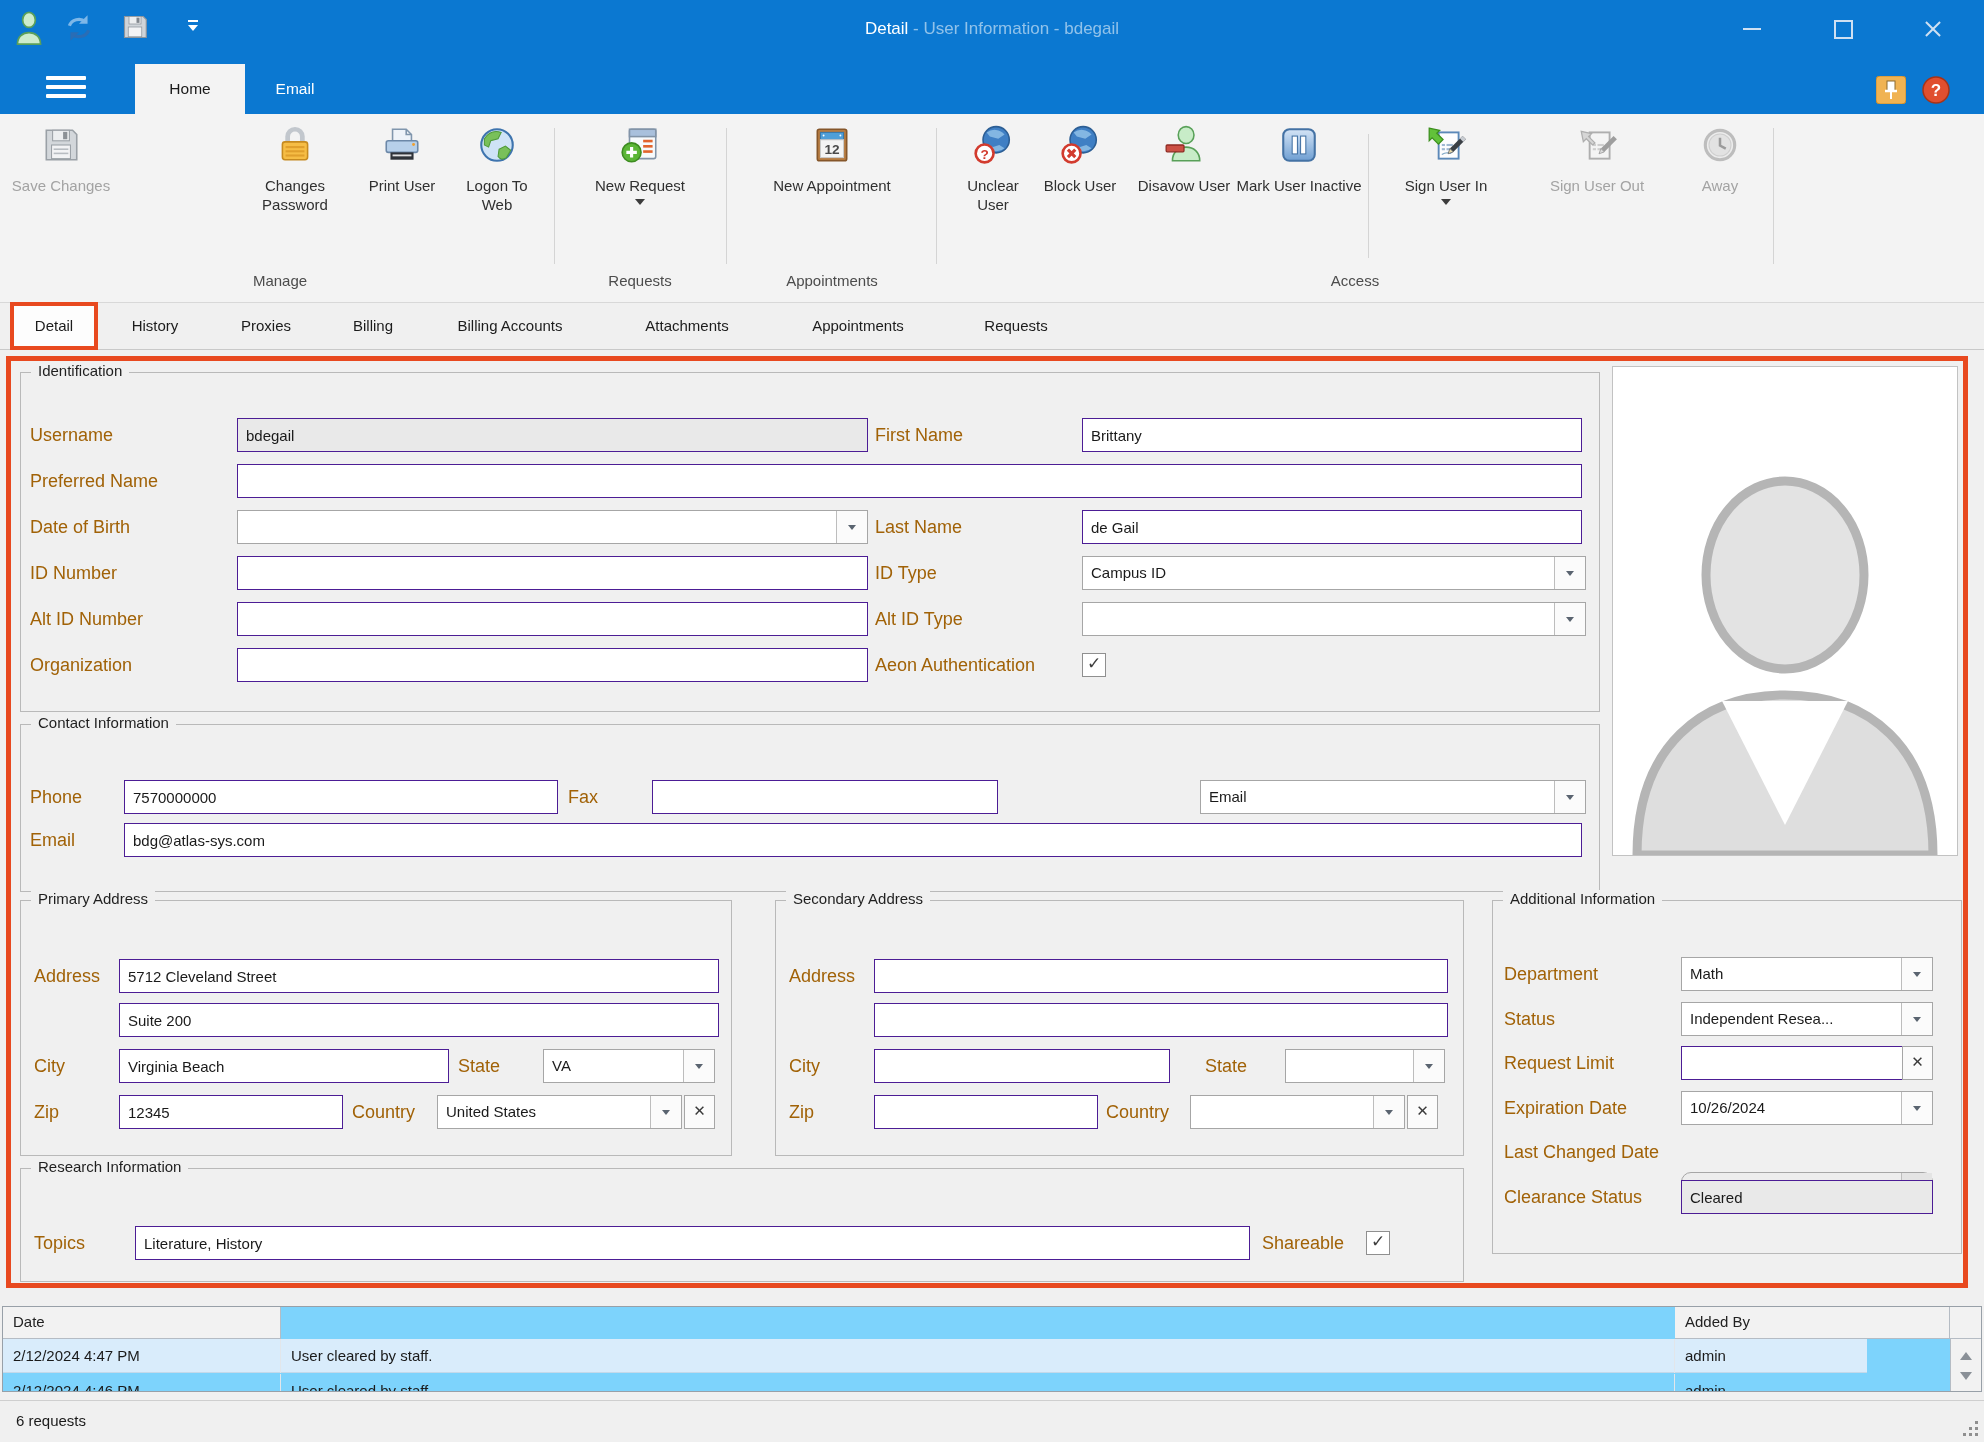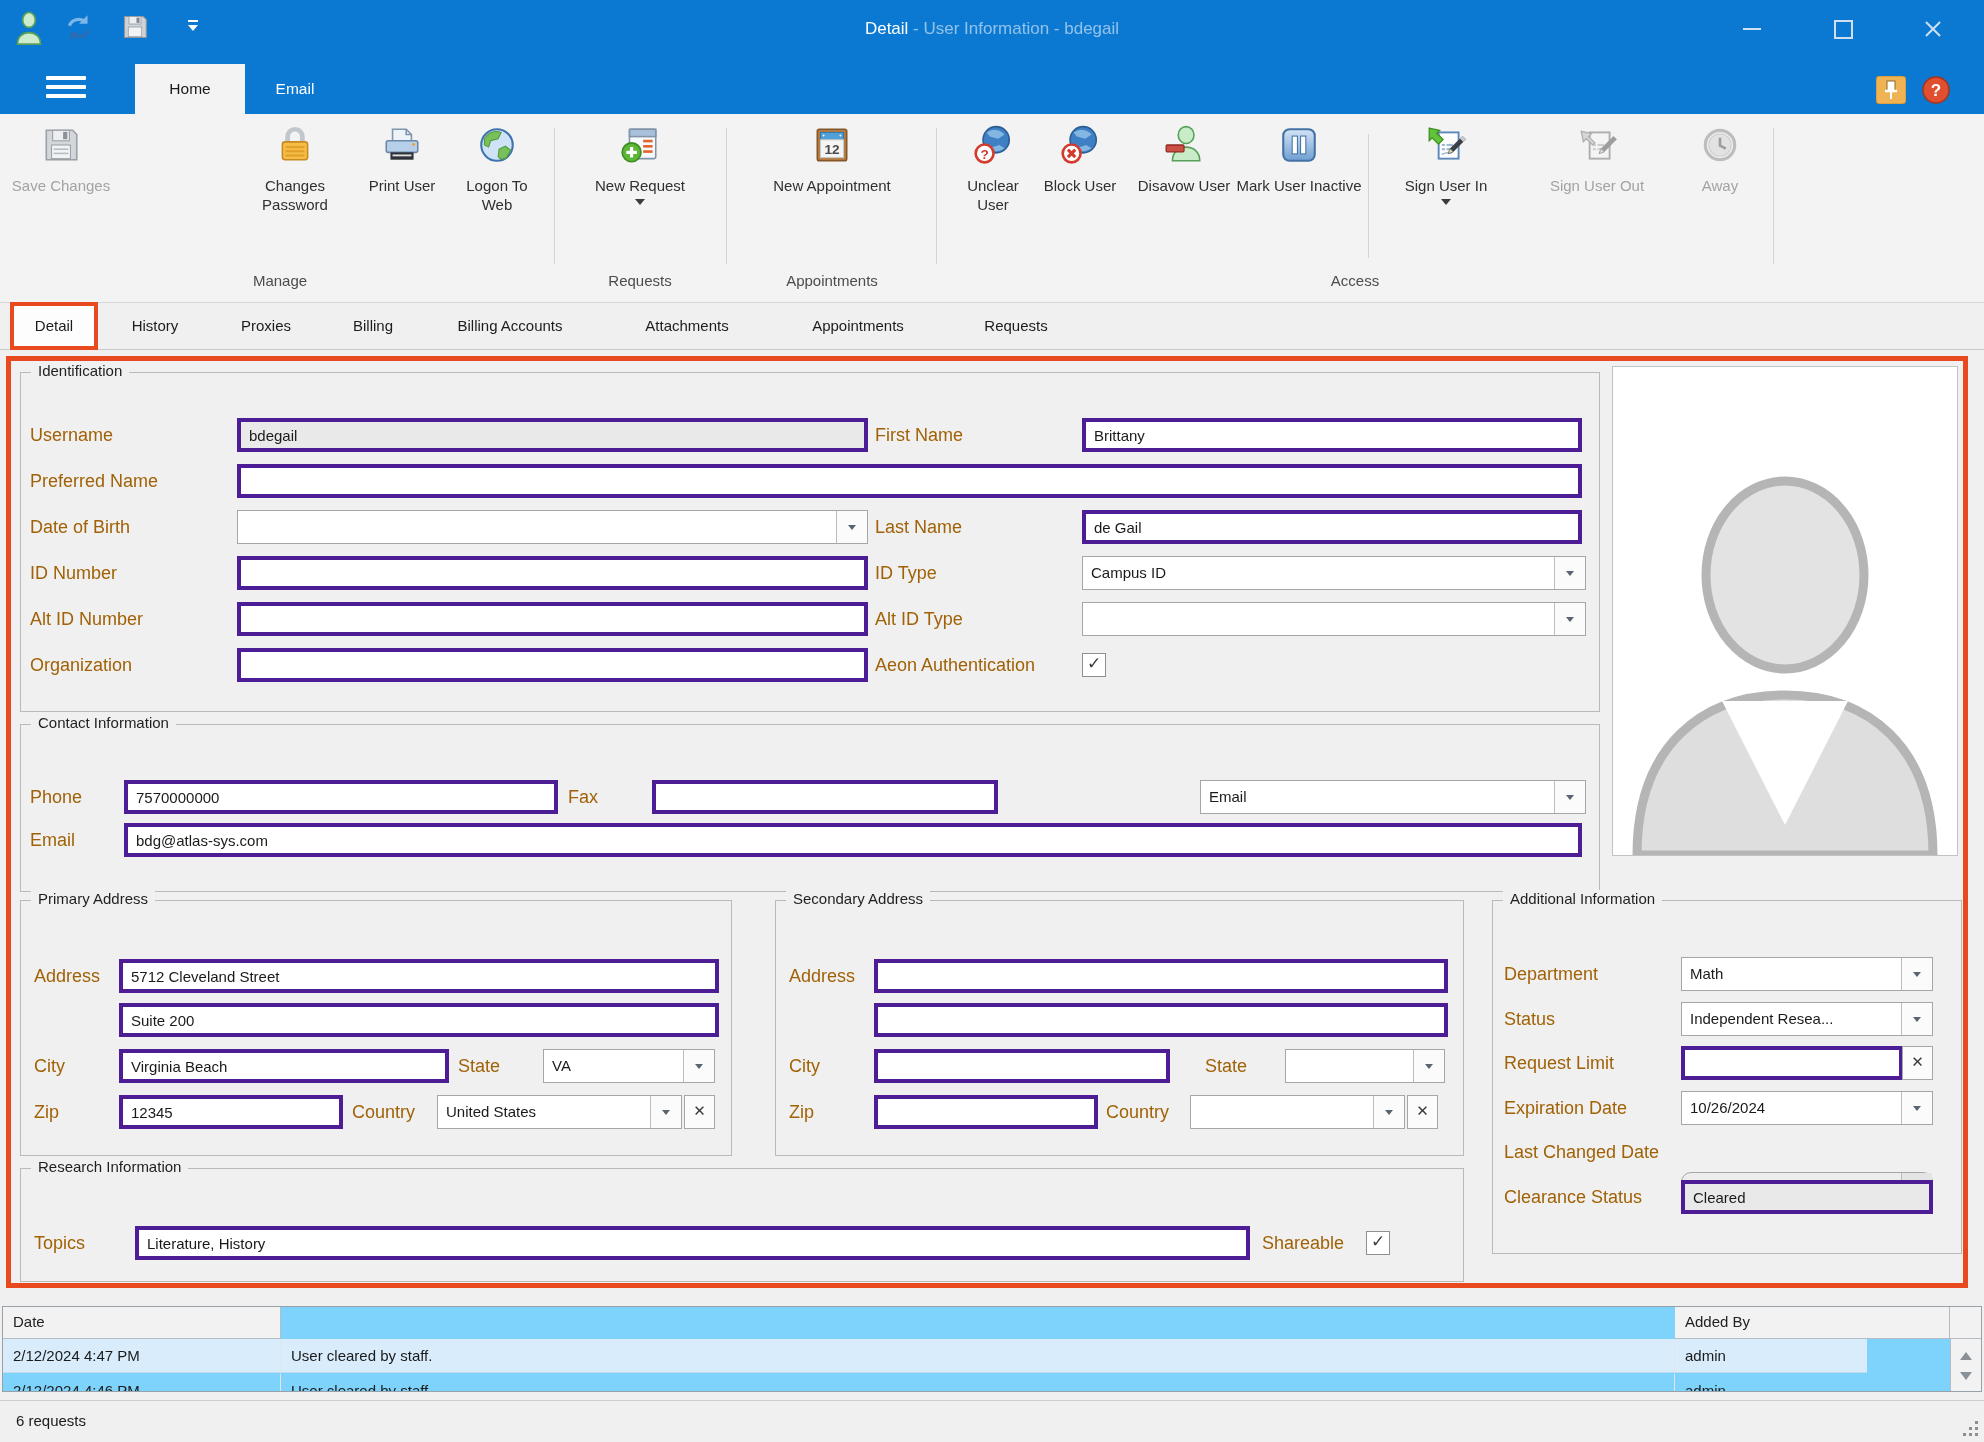--- a/index.html
+++ b/index.html
@@ -37,21 +37,21 @@
   .rgl{position:absolute;top:158px;transform:translateX(-50%);font-size:15px;color:#4c4c4c;}
   
   .dtabs{position:absolute;left:0;top:303px;width:1984px;height:47px;background:#f0f0f0;border-bottom:1px solid #c9c9c9;box-sizing:border-box;}
   .dtab{position:absolute;top:0;height:46px;line-height:46px;text-align:center;font-size:15px;color:#1c1c1c;}
   .dtab.active{background:#fdfdfd;}
   
   .form{position:absolute;left:0;top:350px;width:1984px;height:956px;background:#f0f0f0;}
   .fs{position:absolute;border:1px solid #b9b9b9;}
   .fs .lg{position:absolute;top:-11px;left:10px;background:#f0f0f0;padding:0 7px;font-size:15px;color:#1f1f1f;white-space:nowrap;}
   .lbl{position:absolute;height:34px;line-height:34px;font-size:18px;color:#a16207;white-space:nowrap;}
-  .inp{position:absolute;height:34px;border:4px solid #4c1d95;background:#fff;font:15px "Liberation Sans",sans-serif;
+  .inp{position:absolute;height:34px;border:1px solid #4c1d95;background:#fff;font:15px "Liberation Sans",sans-serif;
        color:#1a1a1a;padding:0 8px;box-sizing:border-box;outline:none;}
   .inp.dis{background:#e9e9e9;}
   .combo{position:absolute;height:34px;border:1px solid #a6a6a6;background:#fff;box-sizing:border-box;display:flex;}
   .combo .val{flex:1;font-size:15px;line-height:32px;padding:0 8px;white-space:nowrap;overflow:hidden;text-overflow:ellipsis;}
   .combo .arr{width:30px;border-left:1px solid #bdbdbd;background:#fbfbfb;display:flex;align-items:center;justify-content:center;}
   .combo .arr::before{content:"";width:0;height:0;border:4.5px solid transparent;border-top:5.5px solid #5a6470;margin-top:5px;}
   .combo.dis{background:#ededed;} .combo.dis .arr{background:#e4e4e4;}
   .xbtn{position:absolute;width:31px;height:34px;border:1px solid #a6a6a6;background:#fbfbfb;box-sizing:border-box;
         text-align:center;line-height:30px;font-size:15px;color:#3a3a3a;}
   .xbtn::before{content:"\2715";}

